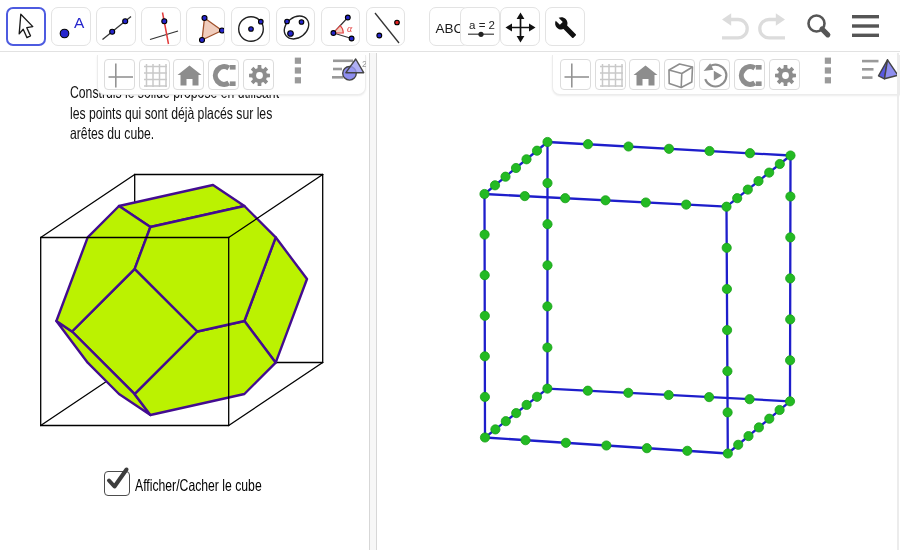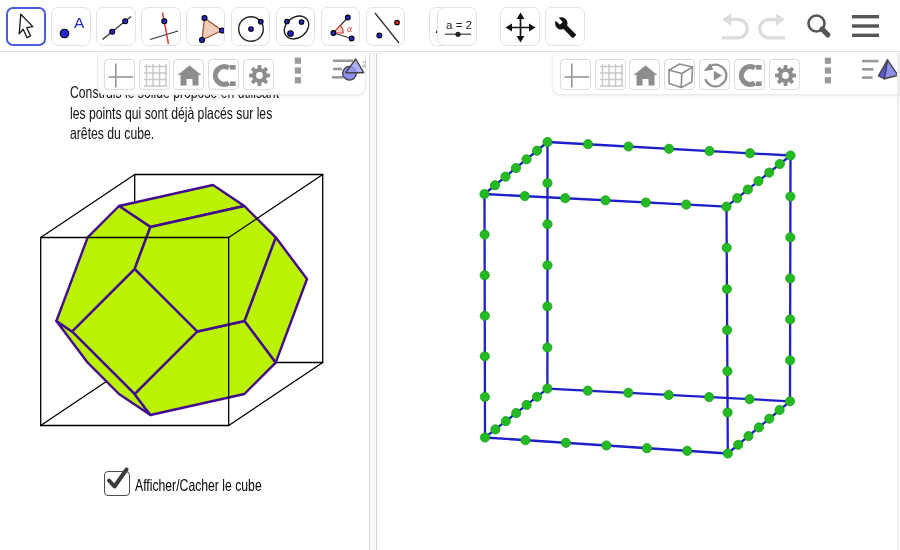--- a/index.html
+++ b/index.html
@@ -324,21 +324,21 @@
         <line x1="8" y1="5" x2="32" y2="35" stroke="#333" stroke-width="1.3"></line>
         <circle cx="30" cy="14.5" r="2.3" fill="#dd2222" stroke="#000" stroke-width="1.1"></circle>
         <circle cx="12.3" cy="27.5" r="2.4" fill="#2525cc" stroke="#000" stroke-width="1.1"></circle>
       </svg>
     </div>
     <div class="tbtn" style="left:429px">
       <svg width="39" height="39" viewBox="0 0 39 39">
         <text x="19.5" y="24.5" font-size="13.5" fill="#1a1a1a" text-anchor="middle" font-family="Liberation Sans">ABC</text>
       </svg>
     </div>
-    <div class="tbtn" style="left:437px">
+    <div class="tbtn" style="left:460px">
       <svg width="39" height="39" viewBox="0 0 39 39">
         <text x="21" y="21" font-size="11.5" fill="#222" text-anchor="middle" font-family="Liberation Sans">a = 2</text>
         <line x1="7" y1="26.3" x2="33" y2="26.3" stroke="#666" stroke-width="1.6"></line>
         <circle cx="20" cy="26.3" r="2.6" fill="#222"></circle>
       </svg>
     </div>
     <div class="tbtn" style="left:500.2px">
       <svg width="39" height="39" viewBox="0 0 39 39">
         <g stroke="#111" stroke-width="1.7">
           <line x1="19.5" y1="10" x2="19.5" y2="29"></line>

